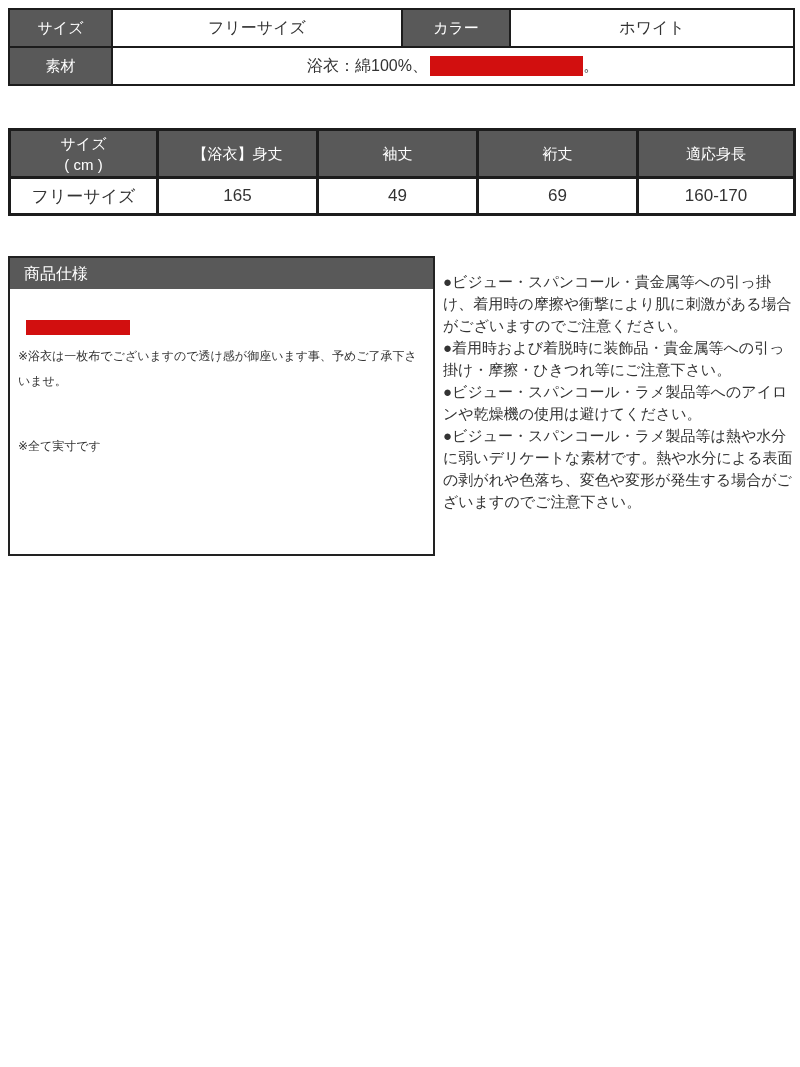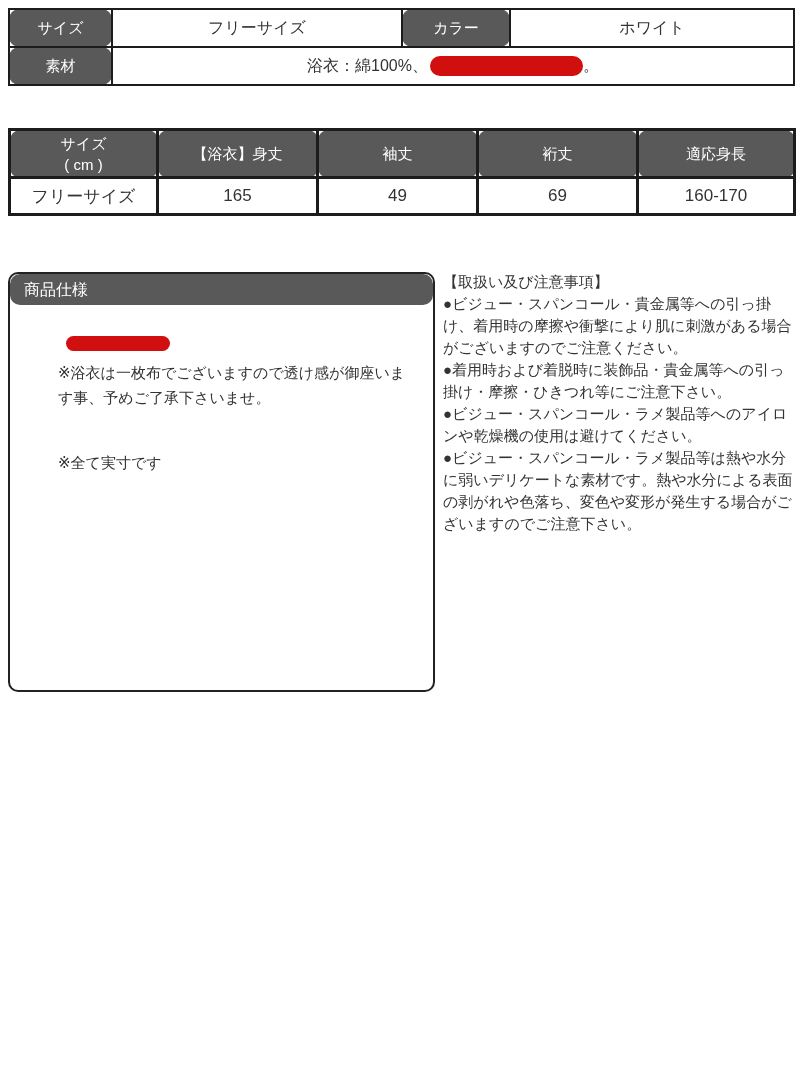--- a/index.html
+++ b/index.html
@@ -1,15 +1,15 @@
 <!DOCTYPE html>
 <html><head>
 <meta charset="utf-8">
 <style>
-  * { margin:0; padding:0; box-sizing:border-box;border-radius:10px; }
+  * { margin:0; padding:0; box-sizing:border-box; }
   html,body { background:#ffffff; }
   body {
     width:800px; height:1067px; position:relative;
     font-family:"Liberation Sans","DejaVu Sans",sans-serif;
     color:#333333;
   }
   .page { position:absolute; inset:0; }
 
   
   .info-table {
@@ -36,28 +36,28 @@
     border:3px solid #1c1c1c; height:48px; font-size:15px;
     text-align:center; vertical-align:middle; white-space:pre-line; line-height:21px;
   }
   .size-table td {
     border:3px solid #1c1c1c; height:37px; font-size:17px;
     text-align:center; vertical-align:middle; background:#ffffff;
   }
 
   
   .spec-box {
-    position:absolute; left:8px; top:272px; width:427px; height:420px;
+    position:absolute; left:8px; top:256px; width:427px; height:300px;
     border:2px solid #222222; background:#ffffff;
   }
   .spec-box-header {
     background:#595959; color:#ffffff; height:31px; line-height:31px;
     padding-left:14px; font-size:16px;
   }
-  .spec-box-body { padding:31px 14px 0 8px; font-size:15px; line-height:25px;margin-left:40px; }
+  .spec-box-body { padding:31px 14px 0 8px; font-size:12px; line-height:25px; }
   .redact-spec { width:104px; height:15px; margin:0 0 9px 8px; display:block; }
   .spec-note-1 { margin-bottom:40px; }
 
   
   .care-notes {
     position:absolute; left:443px; top:271px; width:354px;
     font-size:15px; line-height:22px; color:#333333;
   }
   .care-notes p { margin:0; }
 </style>
@@ -117,20 +117,19 @@
   <div class="spec-box">
     <div class="spec-box-header">商品仕様</div>
     <div class="spec-box-body">
       <span class="redact redact-spec"></span>
       <p class="spec-note-1">※浴衣は一枚布でございますので透け感が御座います事、予めご了承下さいませ。</p>
       <p>※全て実寸です</p>
     </div>
   </div>
 
   <div class="care-notes">
-    <p>【取扱い及び注意事項】</p>
     <p>●ビジュー・スパンコール・貴金属等への引っ掛け、着用時の摩擦や衝撃により肌に刺激がある場合がございますのでご注意ください。</p>
     <p>●着用時および着脱時に装飾品・貴金属等への引っ掛け・摩擦・ひきつれ等にご注意下さい。</p>
     <p>●ビジュー・スパンコール・ラメ製品等へのアイロンや乾燥機の使用は避けてください。</p>
     <p>●ビジュー・スパンコール・ラメ製品等は熱や水分に弱いデリケートな素材です。熱や水分による表面の剥がれや色落ち、変色や変形が発生する場合がございますのでご注意下さい。</p>
   </div>
 
 </div>
 
 </body></html>

